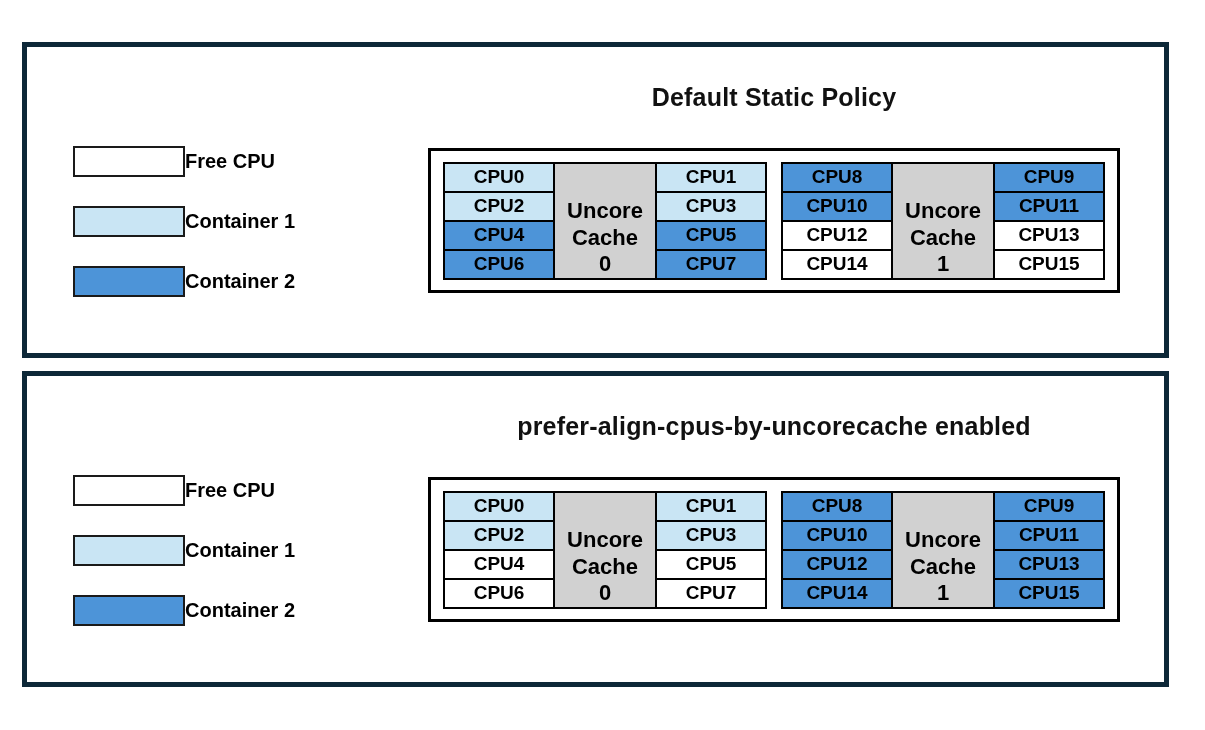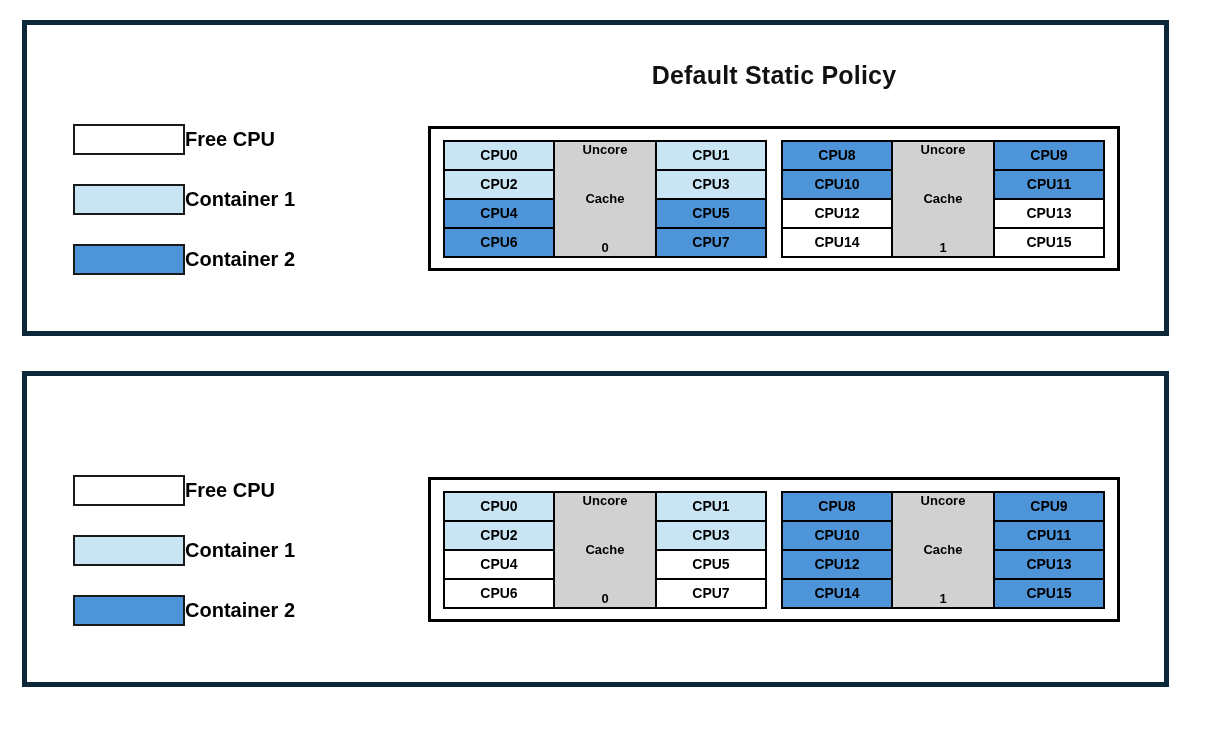--- a/index.html
+++ b/index.html
@@ -13,33 +13,33 @@
   .legend-item{display:flex;align-items:center;margin-bottom:29px;height:31px;}
   .swatch{width:108px;height:27px;border:2px solid #1a1a1a;background:#fff;flex:none;}
   .legend-label{font-size:20px;font-weight:bold;white-space:nowrap;}
   .diagram{position:absolute;left:401px;top:101px;width:692px;height:145px;border:3px solid #000;
            box-sizing:border-box;background:#fff;display:flex;align-items:center;
            justify-content:center;gap:14px;}
   .group{display:flex;align-items:center;}
   .col{display:flex;flex-direction:column;}
   .cpu{width:112px;height:31px;border:2px solid #000;box-sizing:border-box;
        display:flex;align-items:center;justify-content:center;
-       font-size:14px;font-weight:bold;background:#fff;}
+       font-size:19px;font-weight:bold;background:#fff;}
   .cpu + .cpu{margin-top:-2px;}
   .cache{width:104px;height:118px;border:2px solid #000;box-sizing:border-box;background:#D1D1D1;
          margin-left:-2px;margin-right:-2px;display:flex;flex-direction:column;
-         align-items:center;justify-content:space-between;font-size:13px;font-weight:bold;
+         align-items:center;justify-content:flex-end;font-size:22px;font-weight:bold;
          line-height:1.2;z-index:1;}
 </style>
 </head>
 <body>
 
 <div class="screen">
 
-  <div class="panel" style="top:20px;">
+  <div class="panel" style="top:42px;">
     <div class="panel-title">Default Static Policy</div>
 
     <div class="legend">
       <div class="legend-item">
         <span class="swatch" style="background: rgb(255, 255, 255);"></span>
         <span class="legend-label">Free CPU</span>
       </div>
       <div class="legend-item">
         <span class="swatch" style="background: rgb(201, 229, 244);"></span>
         <span class="legend-label">Container 1</span>
@@ -86,20 +86,21 @@
           <div class="cpu" style="background: rgb(77, 148, 216);">CPU9</div>
           <div class="cpu" style="background: rgb(77, 148, 216);">CPU11</div>
           <div class="cpu" style="background: rgb(255, 255, 255);">CPU13</div>
           <div class="cpu" style="background: rgb(255, 255, 255);">CPU15</div>
         </div>
       </div>
     </div>
   </div>
 
   <div class="panel" style="top:371px;">
+    <div class="panel-title">prefer-align-cpus-by-uncorecache enabled</div>
 
     <div class="legend">
       <div class="legend-item">
         <span class="swatch" style="background: rgb(255, 255, 255);"></span>
         <span class="legend-label">Free CPU</span>
       </div>
       <div class="legend-item">
         <span class="swatch" style="background: rgb(201, 229, 244);"></span>
         <span class="legend-label">Container 1</span>
       </div>

